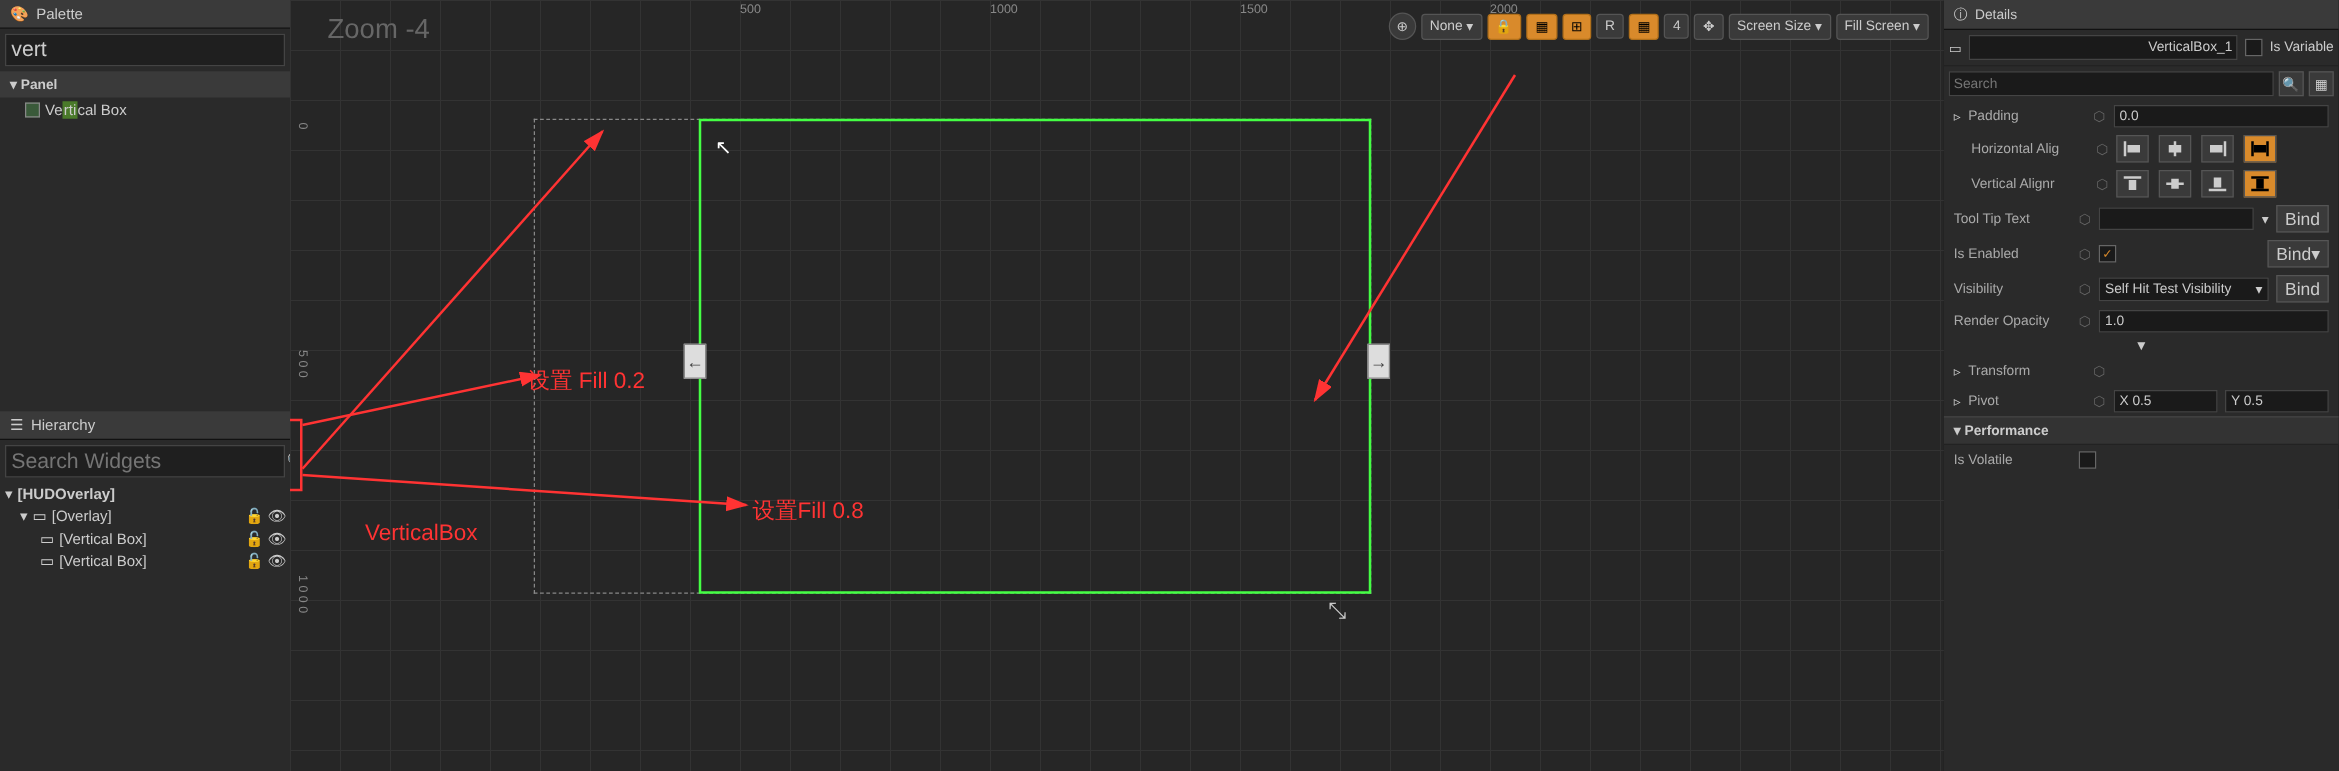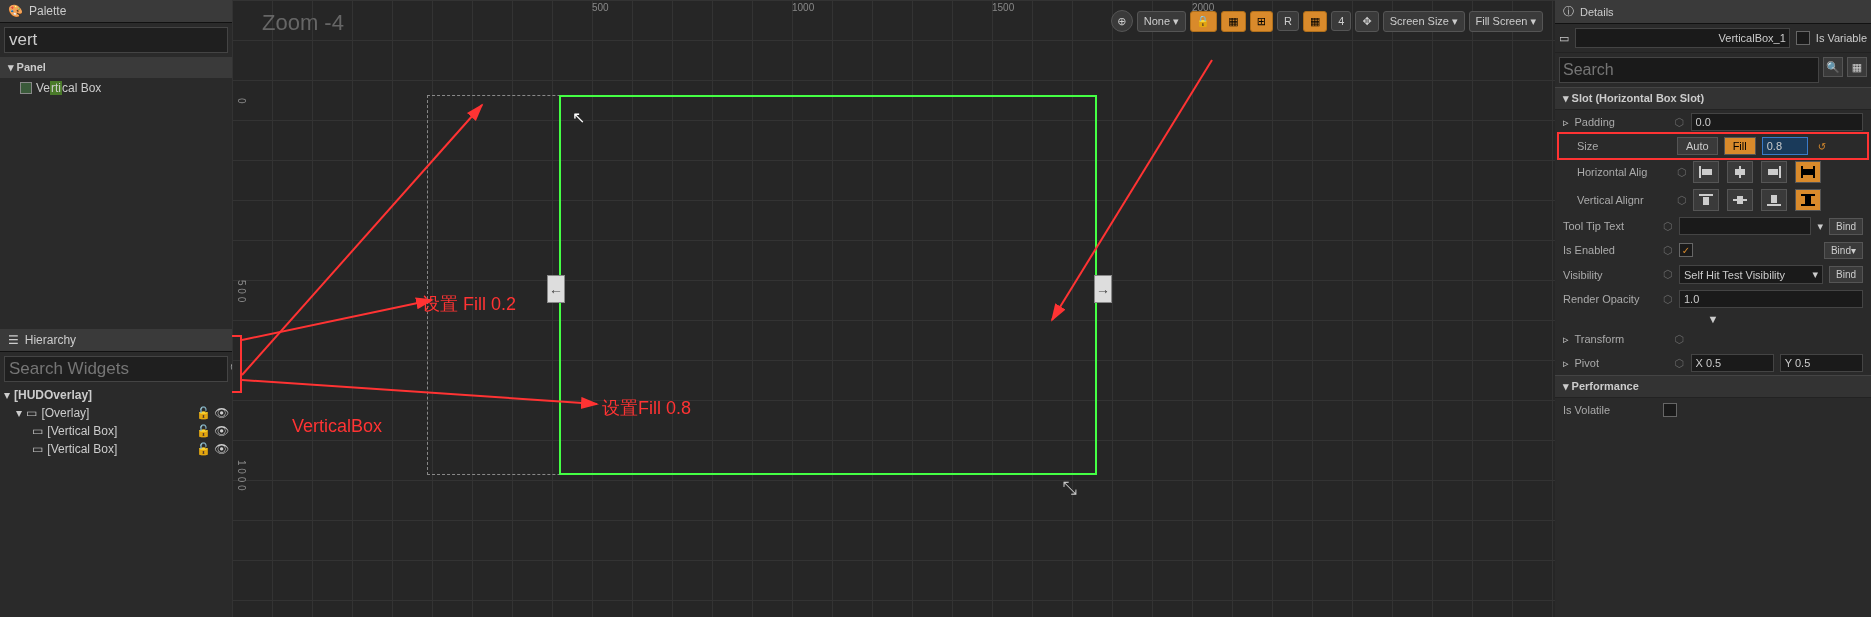--- a/index.html
+++ b/index.html
@@ -25,33 +25,33 @@
 .toolbar-right { position: absolute; top: 10px; right: 12px; display: flex; align-items: center; gap: 4px; }
 .tbtn { background: #3a3a3a; border: 1px solid #555; padding: 3px 6px; border-radius: 3px; color: #ccc; cursor: pointer; font-size: 11px; display: flex; align-items: center; gap: 3px; }
 .tbtn.orange { background: #d98a2b; color: #000; border-color: #b06f1a; }
 .tbtn.round { border-radius: 50%; width: 22px; height: 22px; padding: 0; justify-content: center; }
 .handle { position: absolute; width: 18px; height: 28px; background: #ddd; border: 1px solid #888; display: flex; align-items: center; justify-content: center; font-size: 14px; color: #444; }
 .resize-corner { position: absolute; right: 478px; bottom: 118px; color: #ccc; font-size: 18px; }
 .right-panel { width: 316px; background: #2a2a2a; display: flex; flex-direction: column; font-size: 11px; }
 .details-row { display: flex; align-items: center; padding: 4px; gap: 6px; border-bottom: 1px solid #222; }
 .details-row input[type=text] { flex: 1; background: #1a1a1a; border: 1px solid #444; color: #ccc; padding: 3px; font-size: 11px; text-align: right; }
 .details-search { display:flex; padding:4px; gap:4px; }
-.details-search input { flex:1; background:#1a1a1a; border:1px solid #444; color:#888; padding:3px; font-size:16px; }
+.details-search input { flex:1; background:#1a1a1a; border:1px solid #444; color:#888; padding:3px; font-size:11px; }
 .ds-btn { width:20px; height:20px; background:#3a3a3a; border:1px solid #555; display:flex; align-items:center; justify-content:center; cursor:pointer; }
 .category { background: #333; padding: 4px 8px; font-weight: bold; border-top: 1px solid #444; border-bottom: 1px solid #222; }
 .prop-row { display: flex; align-items: center; padding: 3px 8px; gap: 6px; min-height: 24px; }
 .prop-label { width: 94px; color: #aaa; }
 .prop-pin { color: #666; width: 10px; }
 .prop-val input { width: 100%; background: #1a1a1a; border: 1px solid #444; color: #ccc; padding: 2px 4px; font-size: 11px; }
 .seg-btn { background: #3a3a3a; border: 1px solid #555; padding: 2px 8px; color: #ccc; cursor: pointer; font-size: 11px; }
 .seg-btn.active { background: #d98a2b; color: #000; }
 .align-btn { width: 26px; height: 22px; background: #3a3a3a; border: 1px solid #555; cursor: pointer; display:inline-flex; align-items:center; justify-content:center; margin-right:2px; }
 .align-btn.active { background: #d98a2b; }
 .align-btn svg { display:block; }
-.bind-btn { background: #3a3a3a; border: 1px solid #555; padding: 2px 6px; color: #ccc; cursor: pointer; font-size: 10px; }
+.bind-btn { background: #3a3a3a; border: 1px solid #555; padding: 2px 6px; color: #ccc; cursor: pointer; font-size: 14px; }
 .checkbox { width:14px; height:14px; background:#1a1a1a; border:1px solid #666; display:inline-flex; align-items:center; justify-content:center; }
 .checkbox.checked::after { content:'✓'; color:#d98a2b; font-size:10px; }
 .dropdown { background:#1a1a1a; border:1px solid #444; color:#ccc; padding:2px 4px; font-size:11px; display:flex; align-items:center; justify-content:space-between; cursor:pointer; }
 .annotation { position: absolute; color: #f33; font-size: 18px; font-weight: 500; pointer-events: none; }
 .red-box { position: absolute; border: 2px solid #f33; pointer-events: none; }
 svg.arrow { position: absolute; pointer-events: none; overflow: visible; }
 .expand-bar { text-align:center; padding:2px; cursor:pointer; }
 .reset-arrow { color:#d98a2b; font-size:10px; margin-left:4px; cursor:pointer; }
 </style>
 </head>
@@ -180,37 +180,25 @@
     <input type="text" value="VerticalBox_1" style="">
     <span class="checkbox"></span>
     <span>Is Variable</span>
   </div>
   <div class="details-search">
     <input type="text" placeholder="Search" style="">
     <div class="ds-btn">🔍</div>
     <div class="ds-btn">▦</div>
   </div>
 
-  <div class="category">▾ <span>Slot (Horizontal Box Slot)</span></div>
   <div class="prop-row">
     <span>▹</span>
       <span class="prop-label">Padding</span>
       <span class="prop-pin">⬡</span>
     <div class="prop-val" style="flex:1"><input value="0.0" style=""></div>
-  </div>
-  <div style="position:relative">
-    <div class="red-box" style="left:2px; top:-2px; right:2px; height:28px; width:auto;"></div>
-    <div class="prop-row">
-      <span style="width:8px"></span>
-        <span class="prop-label">Size</span>
-      <button class="seg-btn">Auto</button>
-      <button class="seg-btn active">Fill</button>
-      <div class="prop-val" style="width:46px"><input style="background: rgb(26, 58, 90); border-color: rgb(58, 122, 200);" value="0.8"></div>
-      <span class="reset-arrow">↺</span>
-    </div>
   </div>
   <div class="prop-row">
     <span style="width:8px"></span>
       <span class="prop-label">Horizontal Alig</span>
       <span class="prop-pin">⬡</span>
     <span class="align-btn">
         <svg width="16" height="14">
           <rect x="1" y="1" width="2" height="12" fill="#ccc"></rect>
           <rect x="4" y="4" width="10" height="6" fill="#ccc"></rect>
         </svg>

